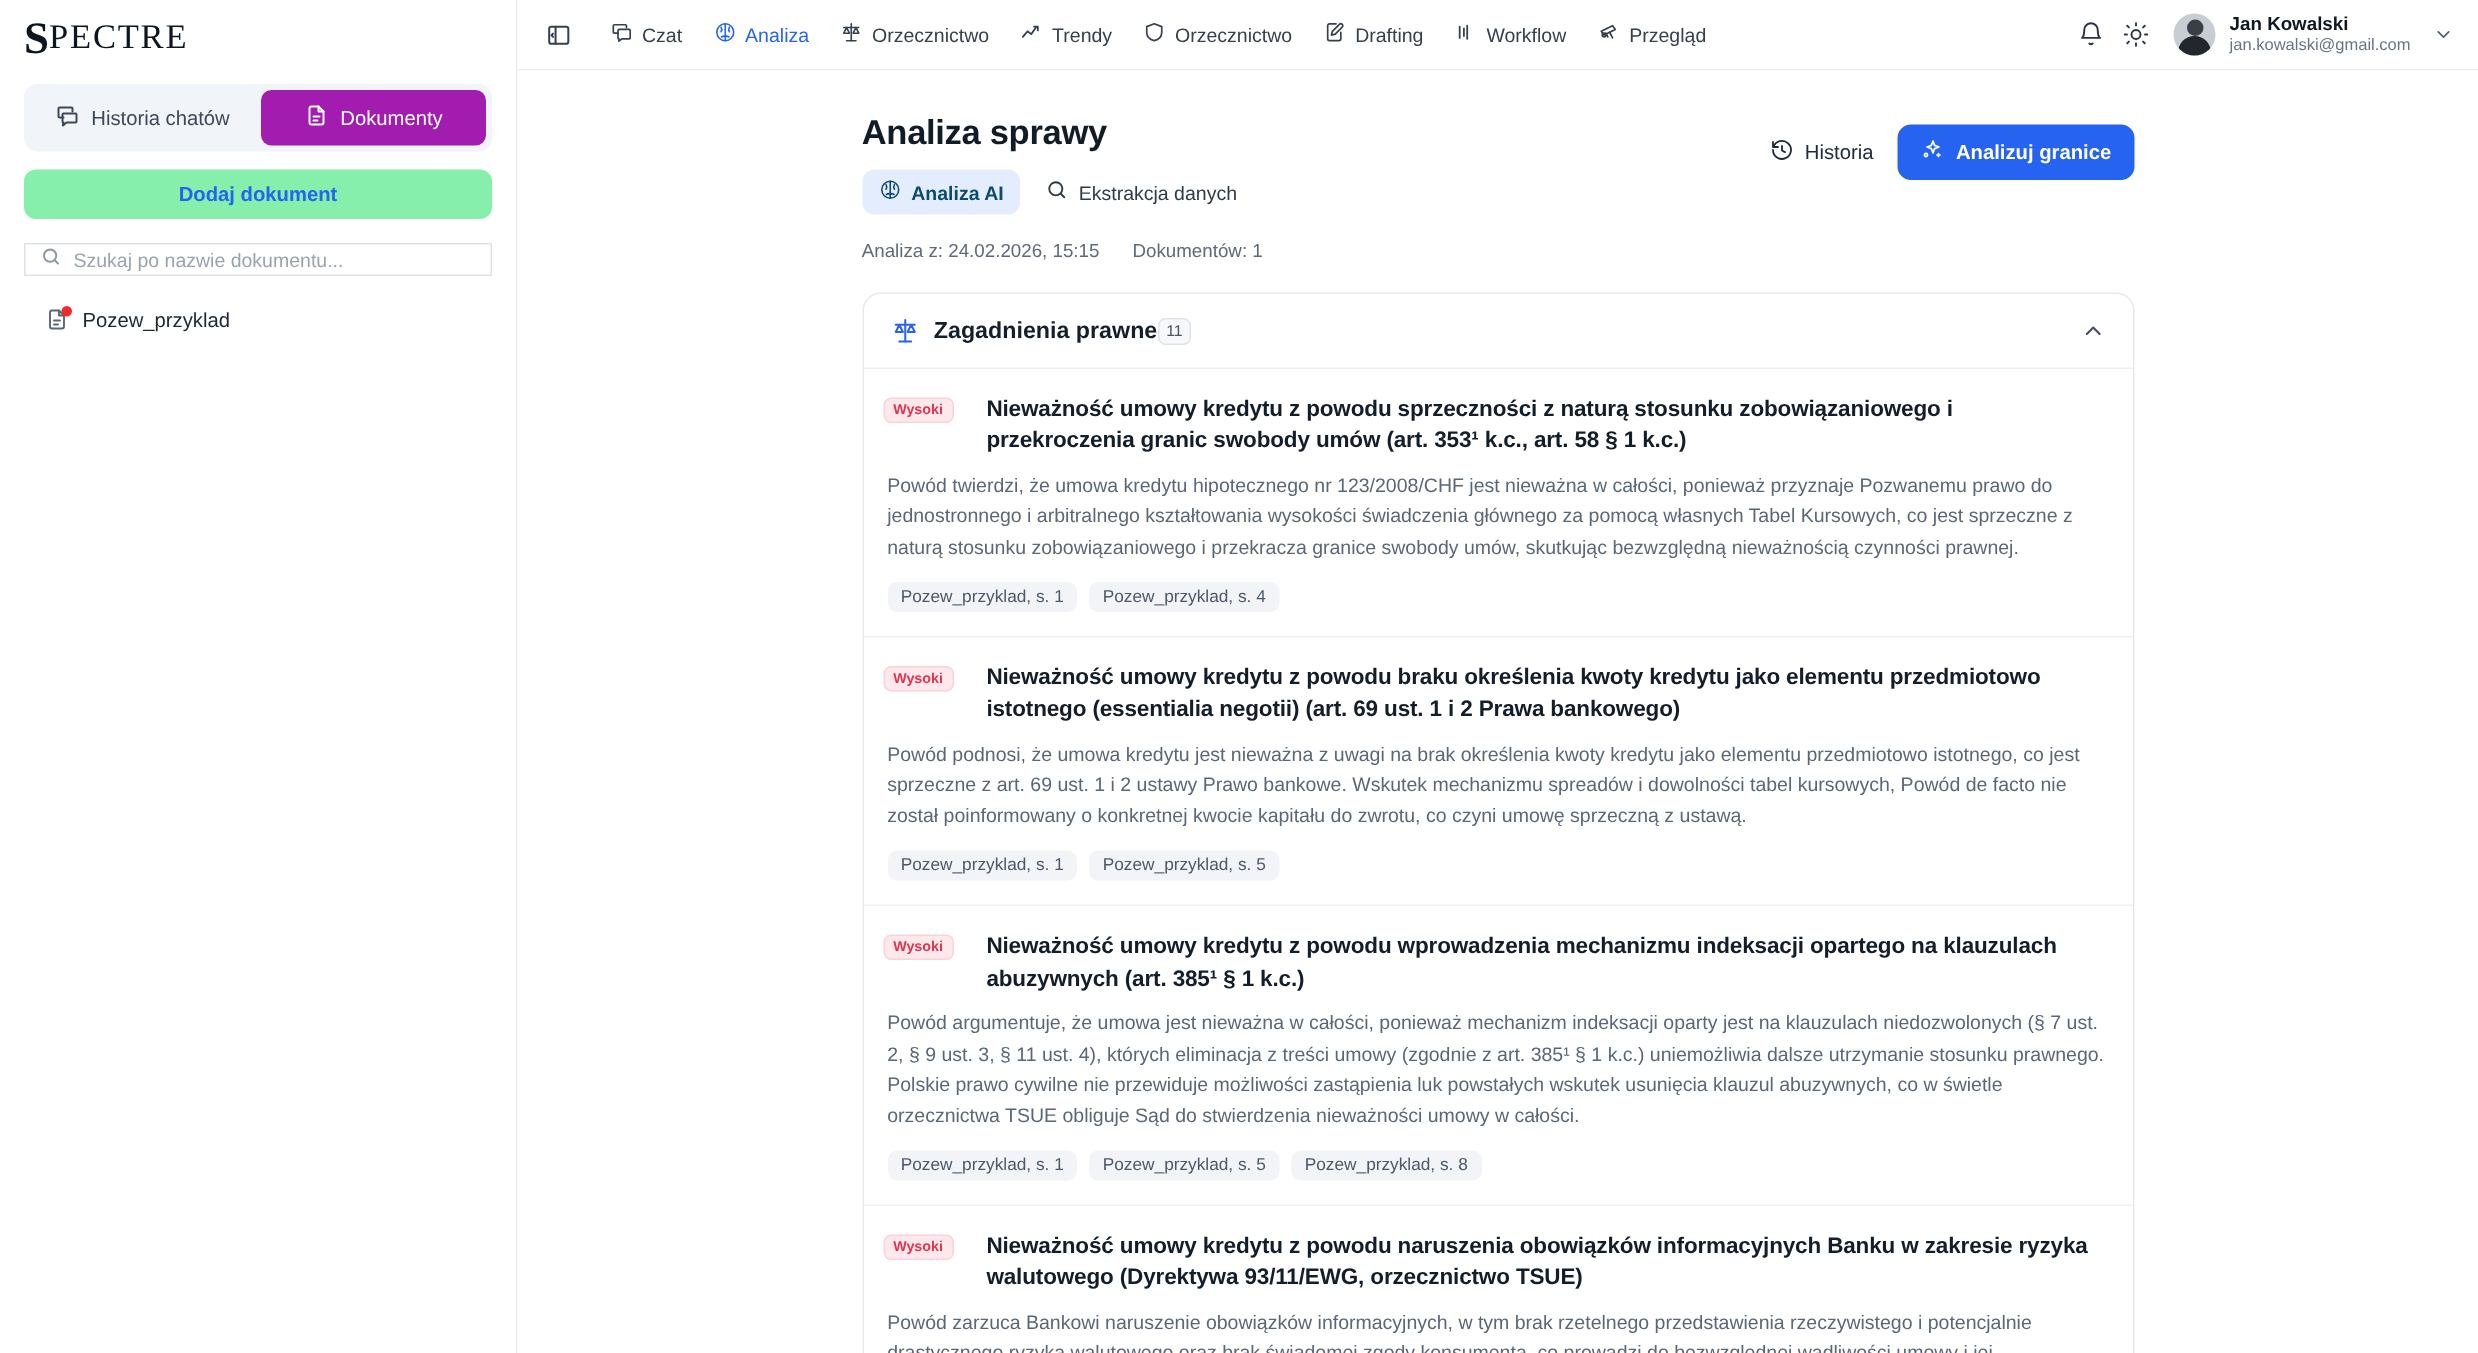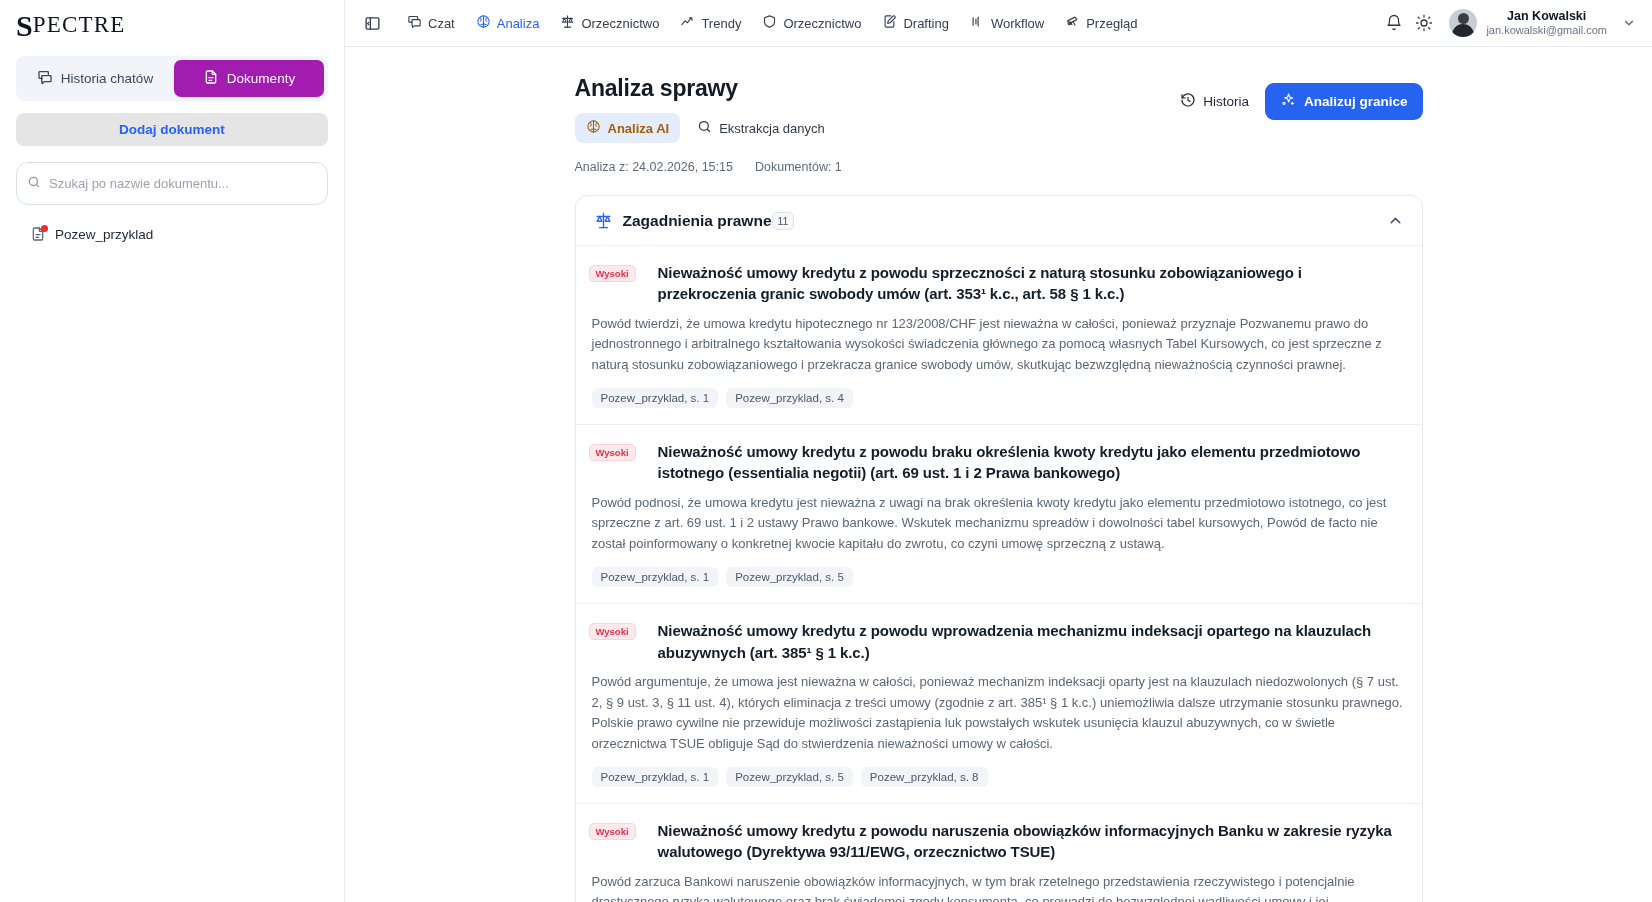--- a/index.html
+++ b/index.html
@@ -55,33 +55,33 @@
     color: #3c4858;
     cursor: pointer;
     user-select: none;
   }
   .seg.active { background: #a21caf; color: #ffffff; font-weight: 400; }
   .seg svg { width: 16px; height: 16px; }
 
   .add-doc {
     margin: 12px 16px 0 16px;
     height: 33px;
-    background: #e5e5e5;
+    background: #86efac;
     border-radius: 8px;
     display: flex; align-items: center; justify-content: center;
     color: #2563f0;
     font-size: 13.5px;
     font-weight: 600;
     cursor: pointer;
   }
   .search-box {
     margin: 16px 16px 0 16px;
-    height: 43px;
+    height: 22px;
     border: 1px solid #dde2e9;
-    border-radius: 12px;
+    border-radius: 0;
     display: flex; align-items: center;
     gap: 8px;
     padding: 0 10px;
     background: #fff;
   }
   .search-box svg { width: 14px; height: 14px; flex: 0 0 14px; color: #8d96a3; }
   .search-box input {
     border: none; outline: none;
     font-family: "Liberation Sans", sans-serif;
     font-size: 13px;
@@ -161,21 +161,21 @@
     flex: 0 0 28px;
   }
   .avatar .head {
     position: absolute; width: 11px; height: 11px; border-radius: 50%;
     background: #3a3f46; left: 8.5px; top: 4px;
   }
   .avatar .body {
     position: absolute; width: 22px; height: 14px; border-radius: 11px 11px 0 0;
     background: #23272d; left: 3px; top: 15px;
   }
-  .user-meta { line-height: 1.2; text-align: center; }
+  .user-meta { line-height: 1.2; }
   .user-name { font-size: 12.5px; font-weight: 700; color: #0f1821; }
   .user-mail { font-size: 11px; color: #697483; }
   .chev { color: #55606e; margin-left: 6px; }
   .chev svg { width: 14px; height: 14px; display: block; }
 
   
   .content {
     flex: 1 1 auto;
     overflow: hidden;
     padding: 28px 0 0 0;
@@ -207,21 +207,21 @@
 
   .tabs { display: flex; align-items: center; gap: 6px; margin-top: 11px; }
   .tab {
     display: flex; align-items: center; gap: 7px;
     font-size: 13px;
     padding: 6px 11px;
     border-radius: 8px;
     cursor: pointer;
     color: #303a47;
   }
-  .tab.active { background: #e4edfd; color: #a16207; font-weight: 600; }
+  .tab.active { background: #e4edfd; color: #0c4a6e; font-weight: 600; }
   .tab svg { width: 15px; height: 15px; }
 
   .meta-row { margin-top: 17px; display: flex; gap: 22px; font-size: 12.5px; color: #5f6a78; }
 
   .card {
     margin-top: 21px;
     border: 1px solid #e6e9ee;
     border-radius: 12px;
     background: #fff;
     overflow: hidden;

